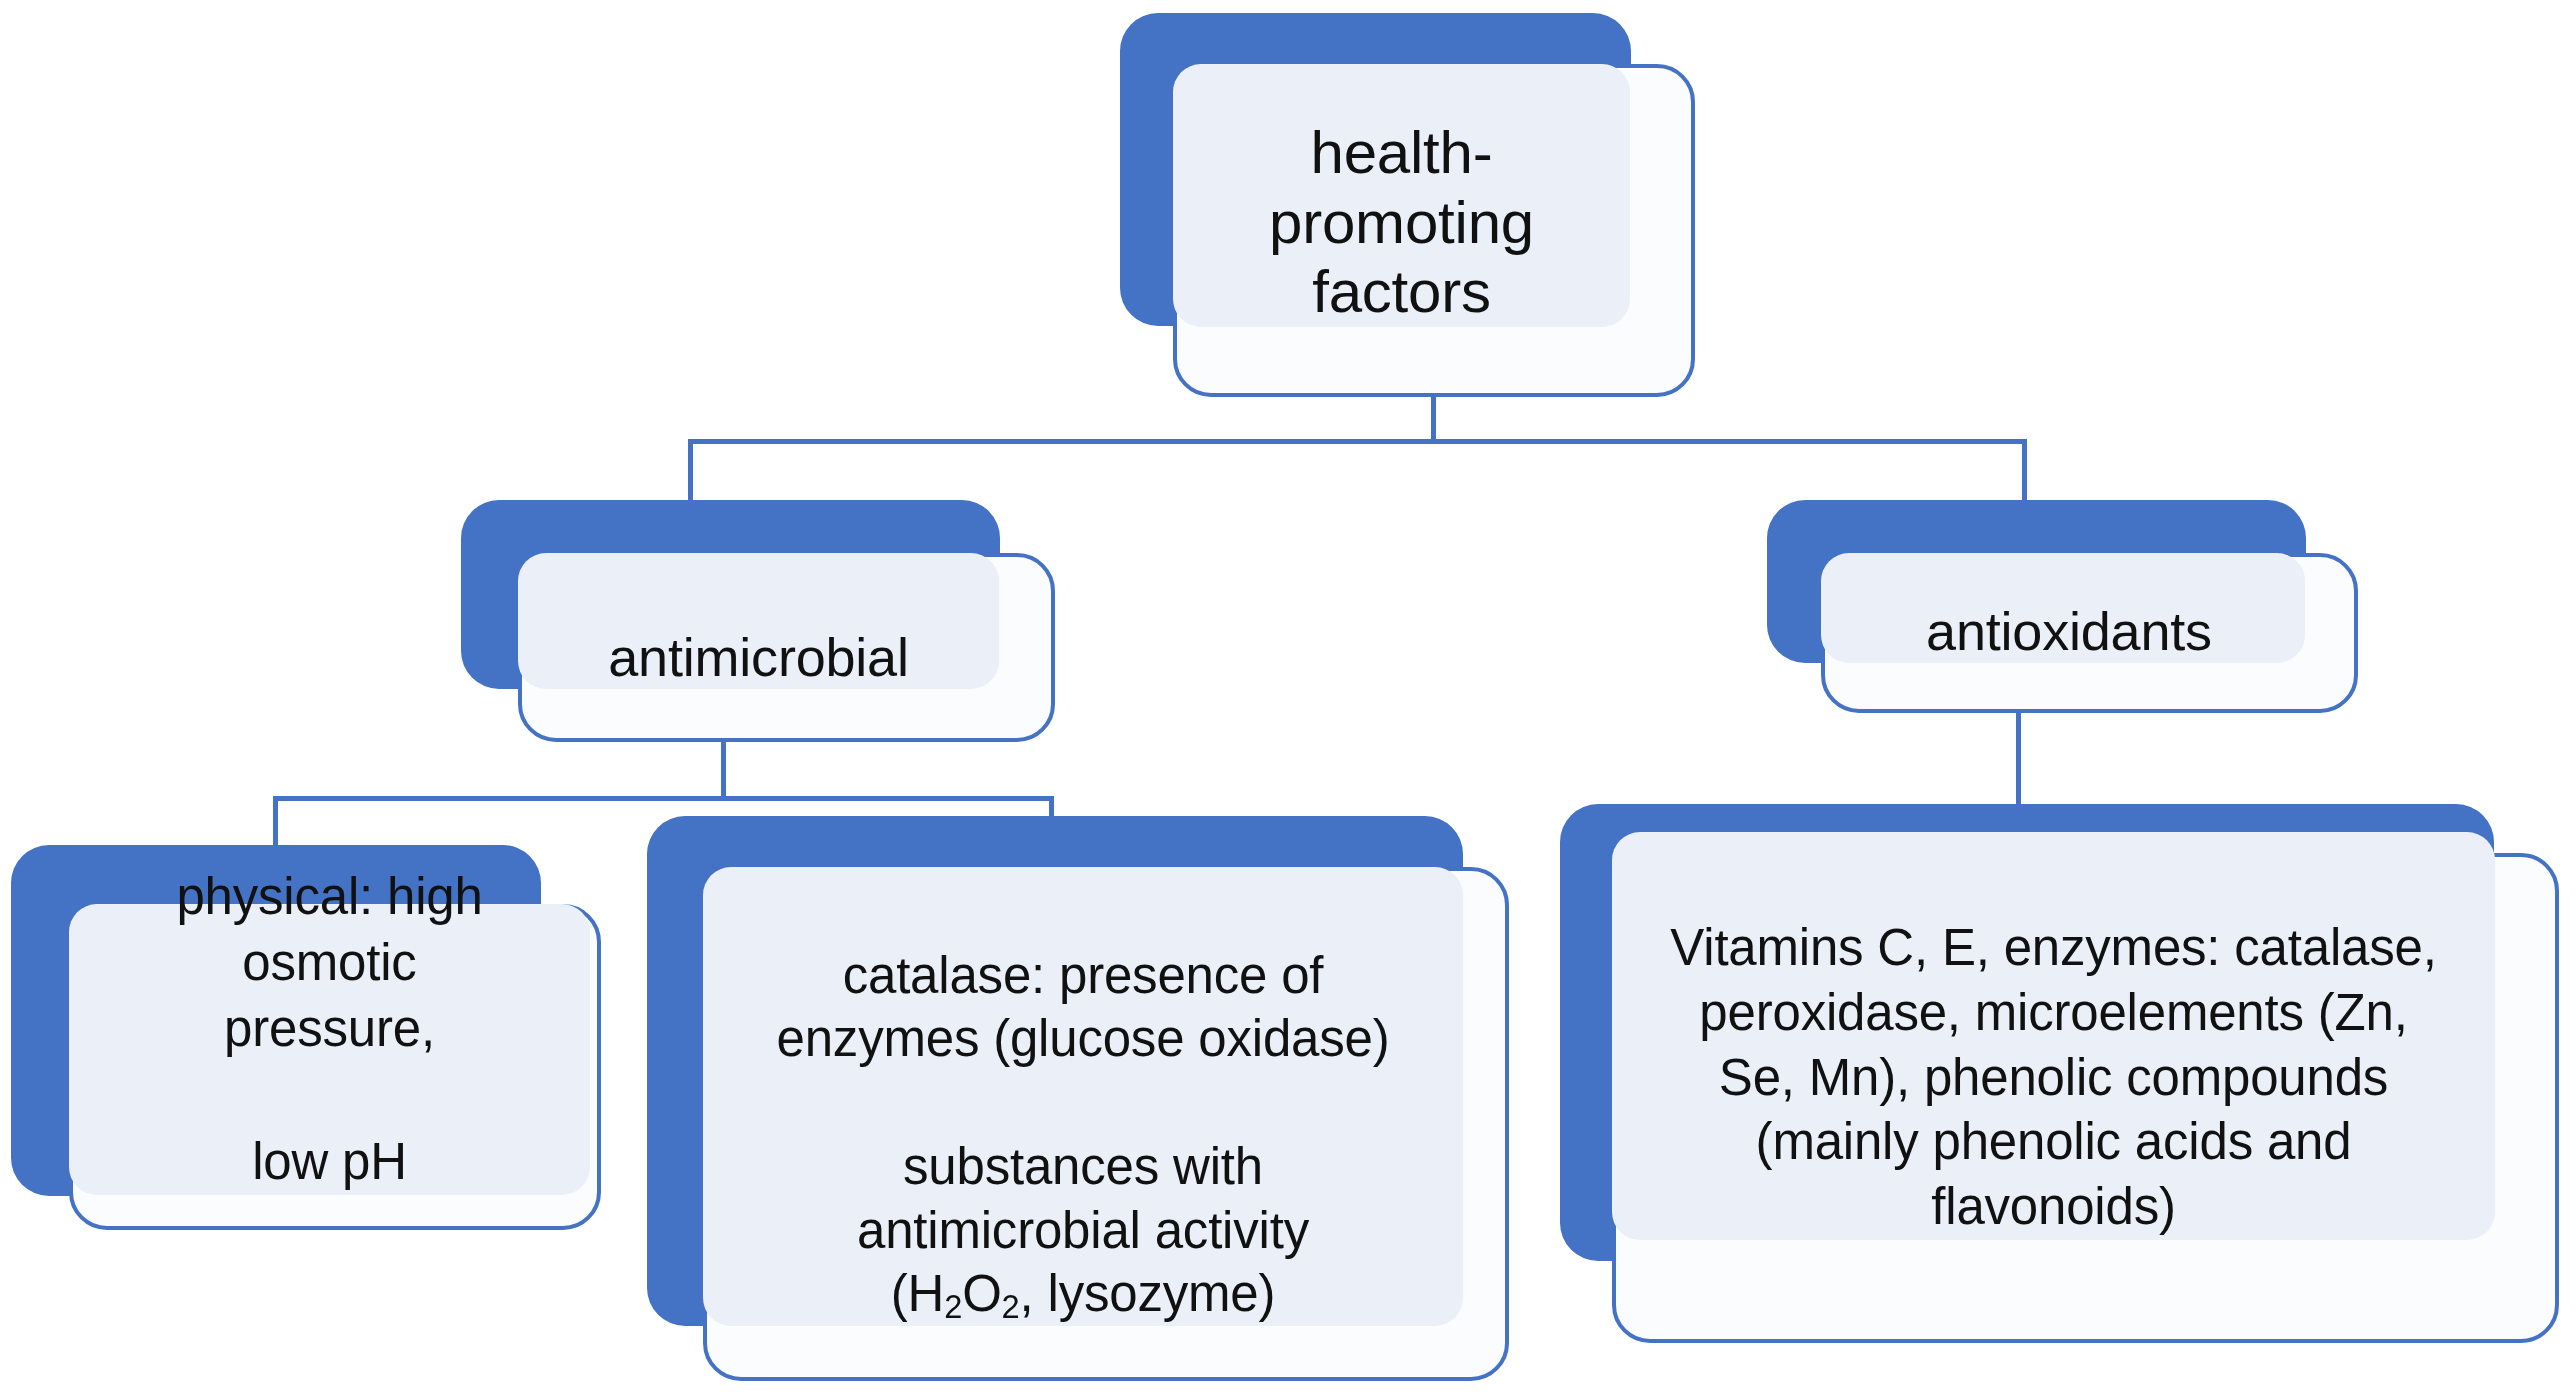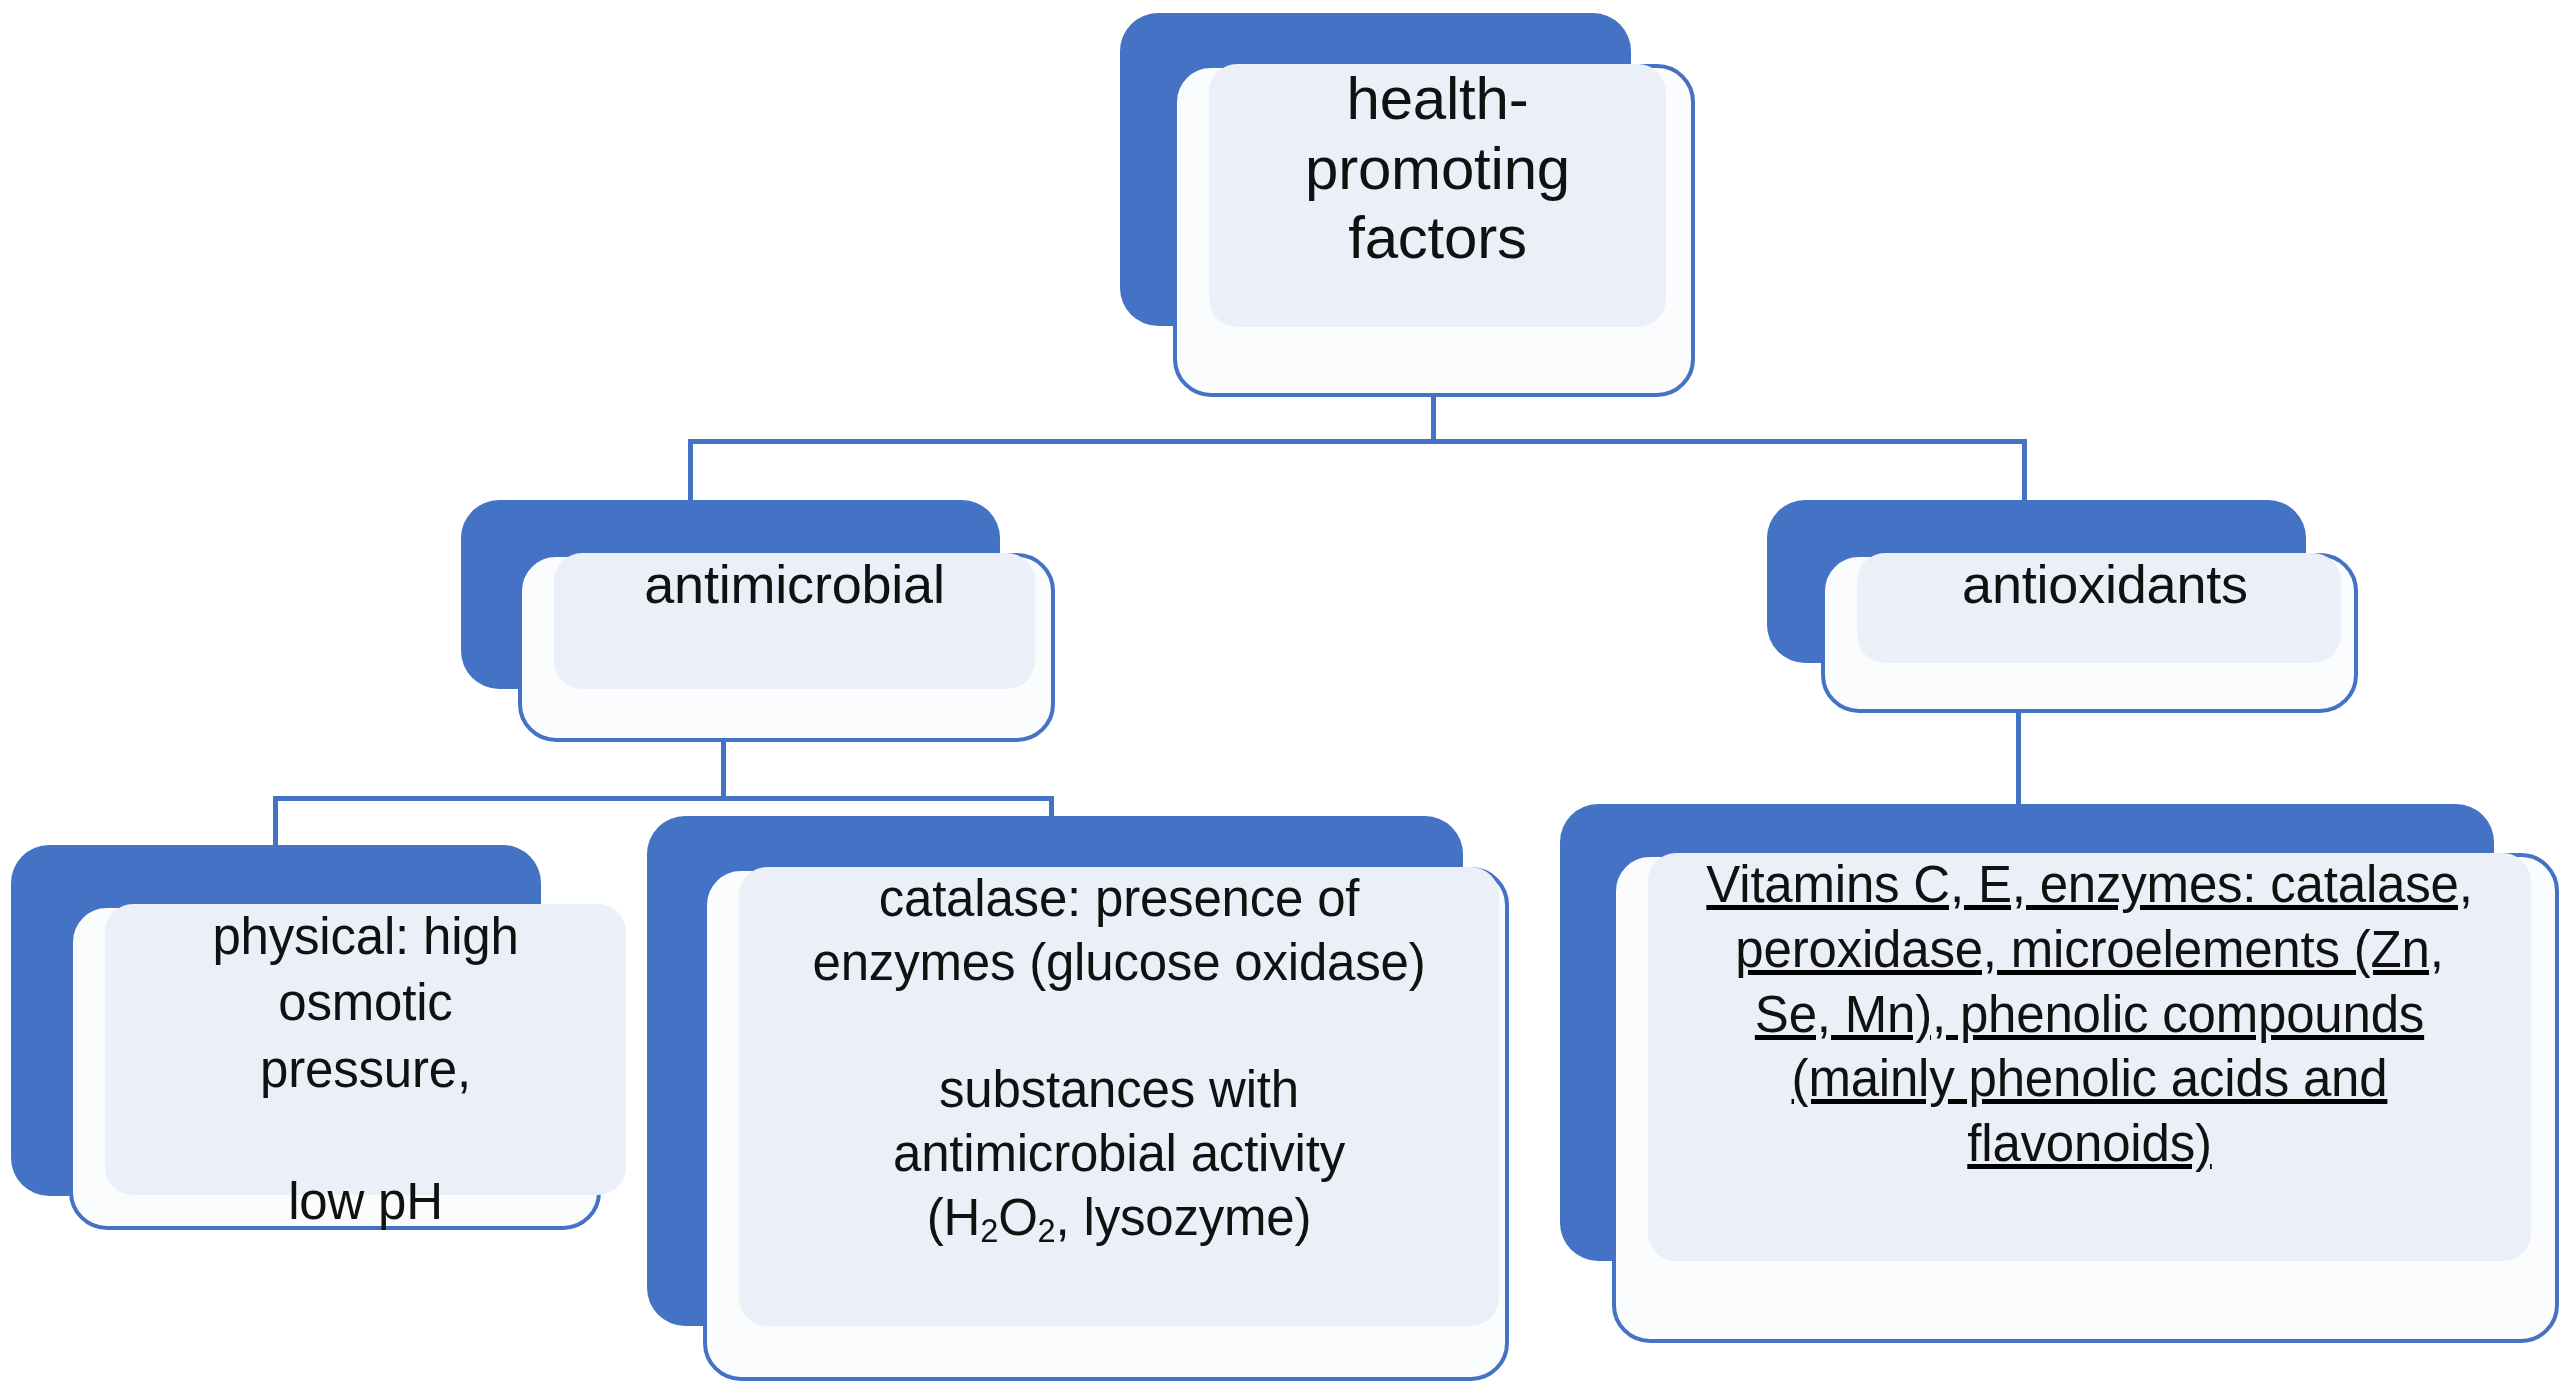--- a/index.html
+++ b/index.html
@@ -43,23 +43,22 @@
     box-sizing: border-box;
   }
 
   
   .inner-panel {
     position: absolute;
     background: #EAEFF8;
     border-radius: 28px;
     box-sizing: border-box;
     display: flex;
-    align-items: flex-start;
+    align-items: flex-end;
     justify-content: center;
-    margin-left: 36px;
   }
   .node-label {
     display: block;
     width: 100%;
     text-align: center;
     color: #111111;
     font-weight: 400;
     line-height: 1.17;
     white-space: pre-line;
     letter-spacing: -0.2px;
@@ -126,21 +125,21 @@
   </div>
 
   <div class="shadow-card" style="left:647px; top:816px; width:816px; height:510px;"></div>
   <div class="front-card" style="left:703px; top:867px; width:806px; height:514px;"></div>
   <div class="inner-panel" style="left:703px; top:867px; width:760px; height:459px; padding:0 8.2px;">
     <span class="node-label t-leaf"><span>catalase: presence of</span><br><span>enzymes (glucose oxidase)</span><br><br><span>substances with</span><br><span>antimicrobial activity</span><br><span><span>(H</span><sub>2</sub><span>O</span><sub>2</sub><span>, lysozyme)</span></span></span>
   </div>
 
   <div class="shadow-card" style="left:1560px; top:804px; width:934px; height:457px;"></div>
   <div class="front-card" style="left:1612px; top:853px; width:947px; height:490px;"></div>
-  <div class="inner-panel" style="left:1612px; top:853px; width:883px; height:408px; padding:0 13px;text-decoration:underline;">
+  <div class="inner-panel" style="left:1612px; top:832px; width:883px; height:408px; padding:0 13px;">
     <span class="node-label t-leaf-w">Vitamins C, E, enzymes: catalase,
 peroxidase, microelements (Zn,
 Se, Mn), phenolic compounds
 (mainly phenolic acids and
 flavonoids)</span>
   </div>
 
 </div>
 
 

